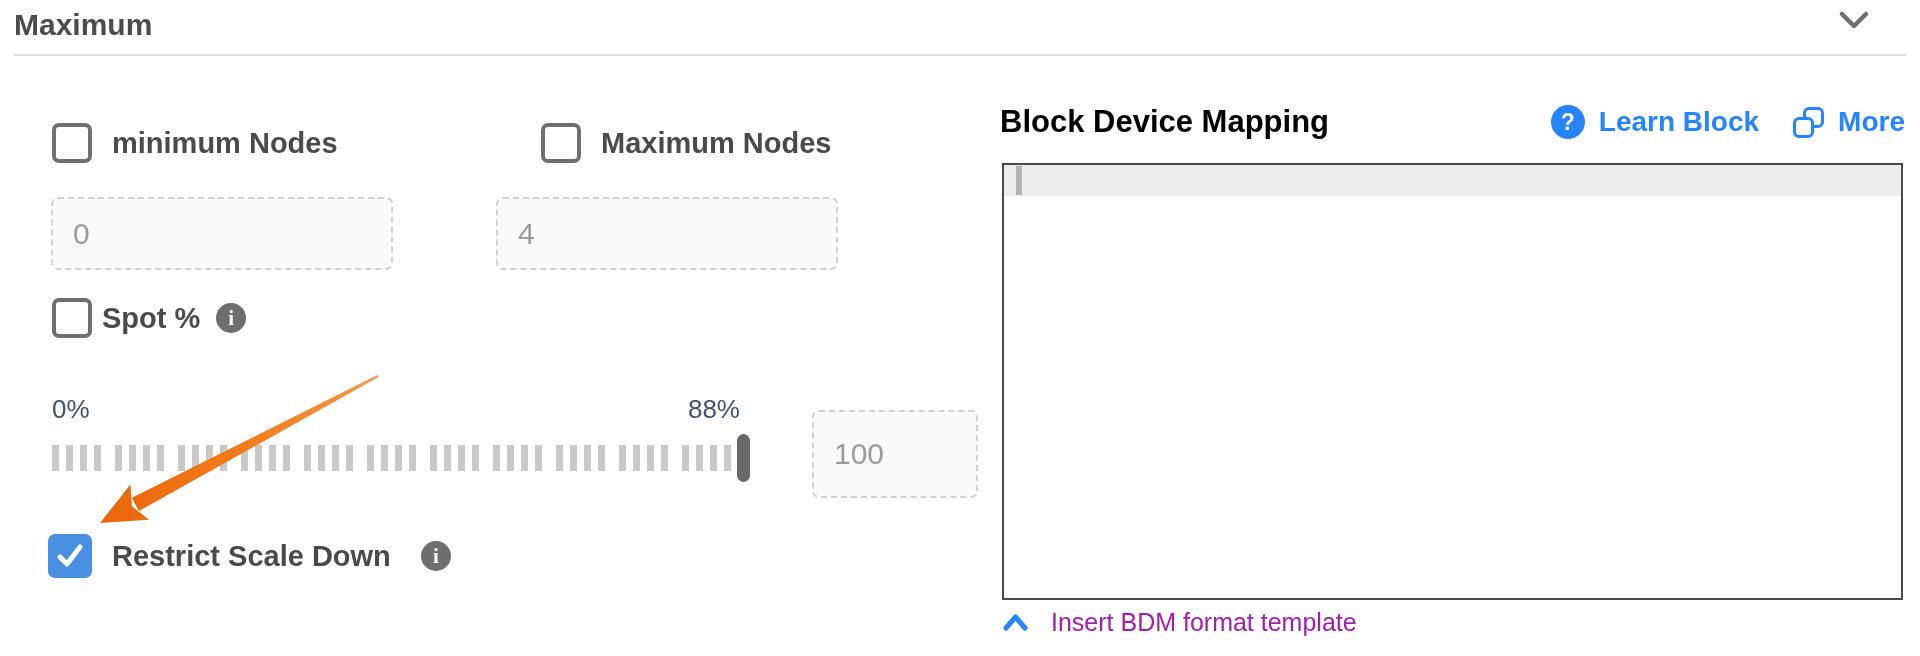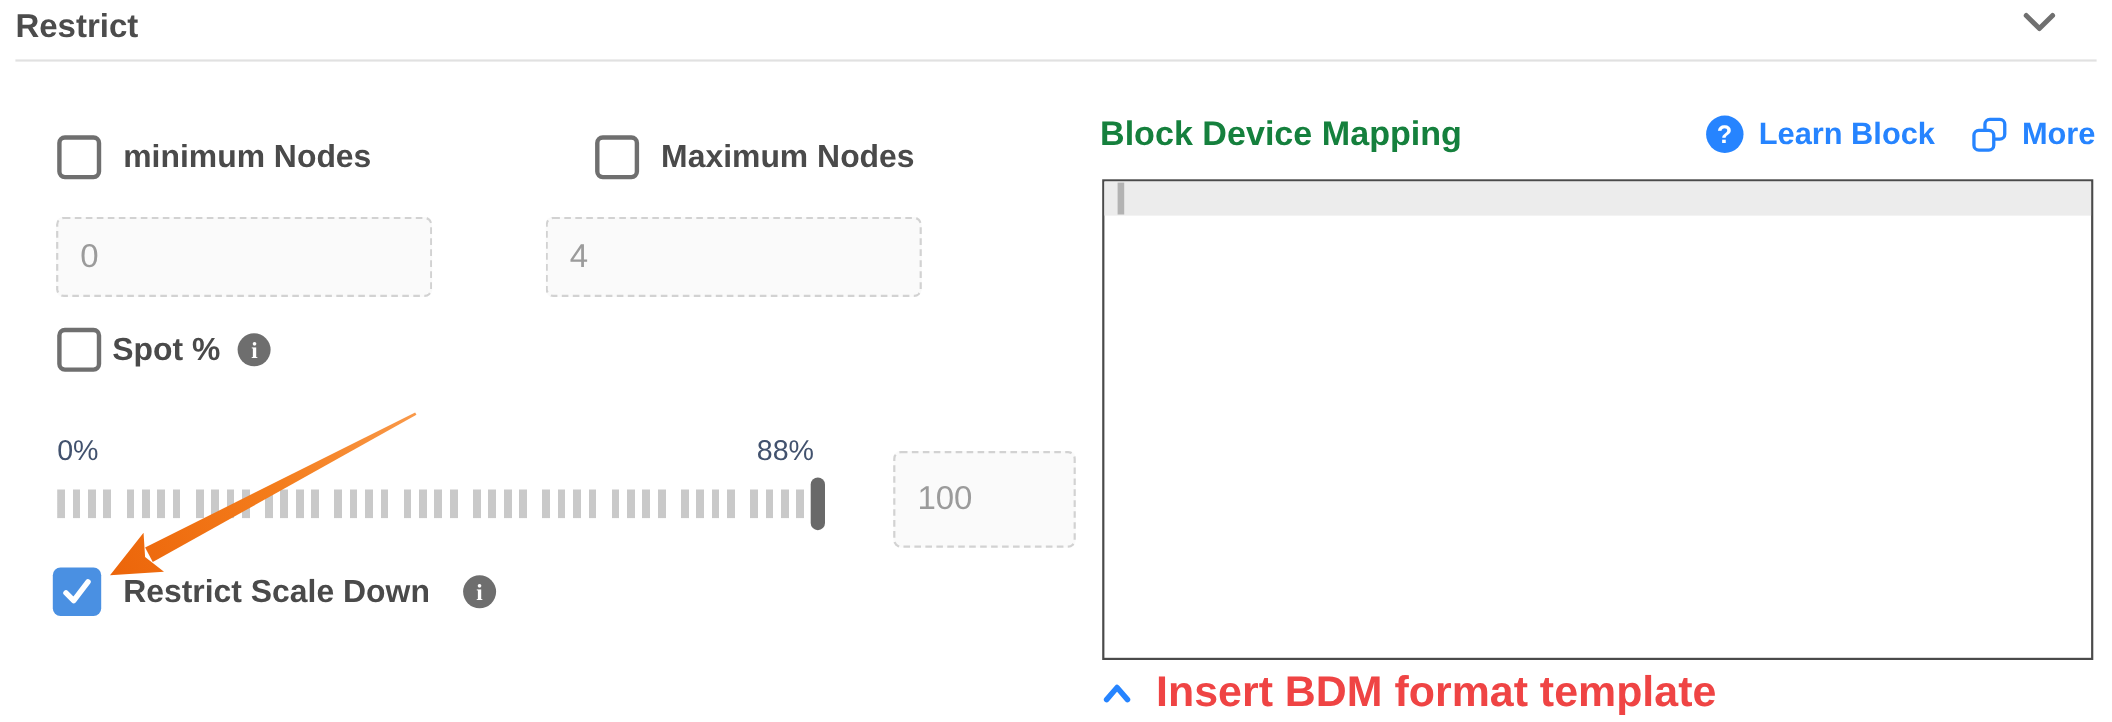--- a/index.html
+++ b/index.html
@@ -42,55 +42,55 @@
       #c9c9c9 42px 49px, #ffffff 49px 63px); }
   #slider-handle { position:absolute; right:-14px; top:-11px; width:13px; height:48px;
                    border-radius:7px; background:#696969; cursor:grab; }
   #pct-input { left:812px; top:410px; width:166px; height:88px; }
   #min-input { left:51px; top:197px; width:342px; height:73px; }
   #max-input { left:496px; top:197px; width:342px; height:73px; }
 
   
   #bdm-header { left:1000px; top:104px; width:905px; display:flex;
                 align-items:center; justify-content:space-between; }
-  #bdm-title { font-size:31px; font-weight:600; color:#15803d; }
+  #bdm-title { font-size:31px; font-weight:600; color:#000000; }
   .blue-link { display:flex; align-items:center; gap:14px; cursor:pointer;
                color:#2684FF; font-size:28px; font-weight:600; text-decoration:none; }
   .links-group { display:flex; align-items:center; gap:34px; }
   .q-icon { width:34px; height:34px; border-radius:50%; background:#2684FF; color:#fff;
             display:flex; align-items:center; justify-content:center;
             font-size:23px; font-weight:700; }
   .copy-icon { position:relative; width:31px; height:31px; }
   .copy-icon .back  { position:absolute; right:0; top:0; width:21px; height:21px;
                       border:3px solid #2684FF; border-radius:6px; }
   .copy-icon .front { position:absolute; left:0; bottom:0; width:21px; height:21px;
                       border:3px solid #2684FF; border-radius:6px; background:#fff; }
 
   #bdm-editor { left:1002px; top:163px; width:901px; height:437px;
                 border:2px solid #4a4a4a; background:#fff; cursor:text; }
   #active-line { position:relative; width:100%; height:31px; background:#ececec; }
   #text-cursor { position:absolute; left:12px; top:1px; width:6px; height:29px;
                  background:#b3b3b3; }
 
   #insert-row { left:1002px; top:608px; display:flex; align-items:center; gap:22px;
                 cursor:pointer; }
-  #insert-label { color:#ef4444; font-size:39px; font-weight:700; }
+  #insert-label { color:#a21caf; font-size:25px; font-weight:400; }
 
   
   #min-check-row { left:52px; top:123px; }
   #max-check-row { left:497px; top:123px;padding-left:44px; }
   #spot-row { left:52px; top:298px;gap:10px; }
-  #restrict-row { left:48px; top:516px; }
+  #restrict-row { left:48px; top:534px; }
 
   #arrow-layer { left:0; top:0; width:430px; height:600px; pointer-events:none; z-index:5; }
 </style>
 </head>
 <body>
 
-<div class="abs" id="page-title">Restrict</div>
+<div class="abs" id="page-title">Maximum</div>
 <div class="abs" id="header-chevron">
   <svg width="32" height="28" viewBox="0 0 32 28">
     <polyline points="4,8 16,20 28,8" fill="none" stroke="#707070" stroke-width="4.5" stroke-linecap="round" stroke-linejoin="round"></polyline>
   </svg>
 </div>
 <div class="abs" id="header-divider"></div>
 
 <div class="abs cb-row" id="min-check-row">
   <div class="checkbox"></div>
   <div class="cb-label">minimum Nodes</div>

